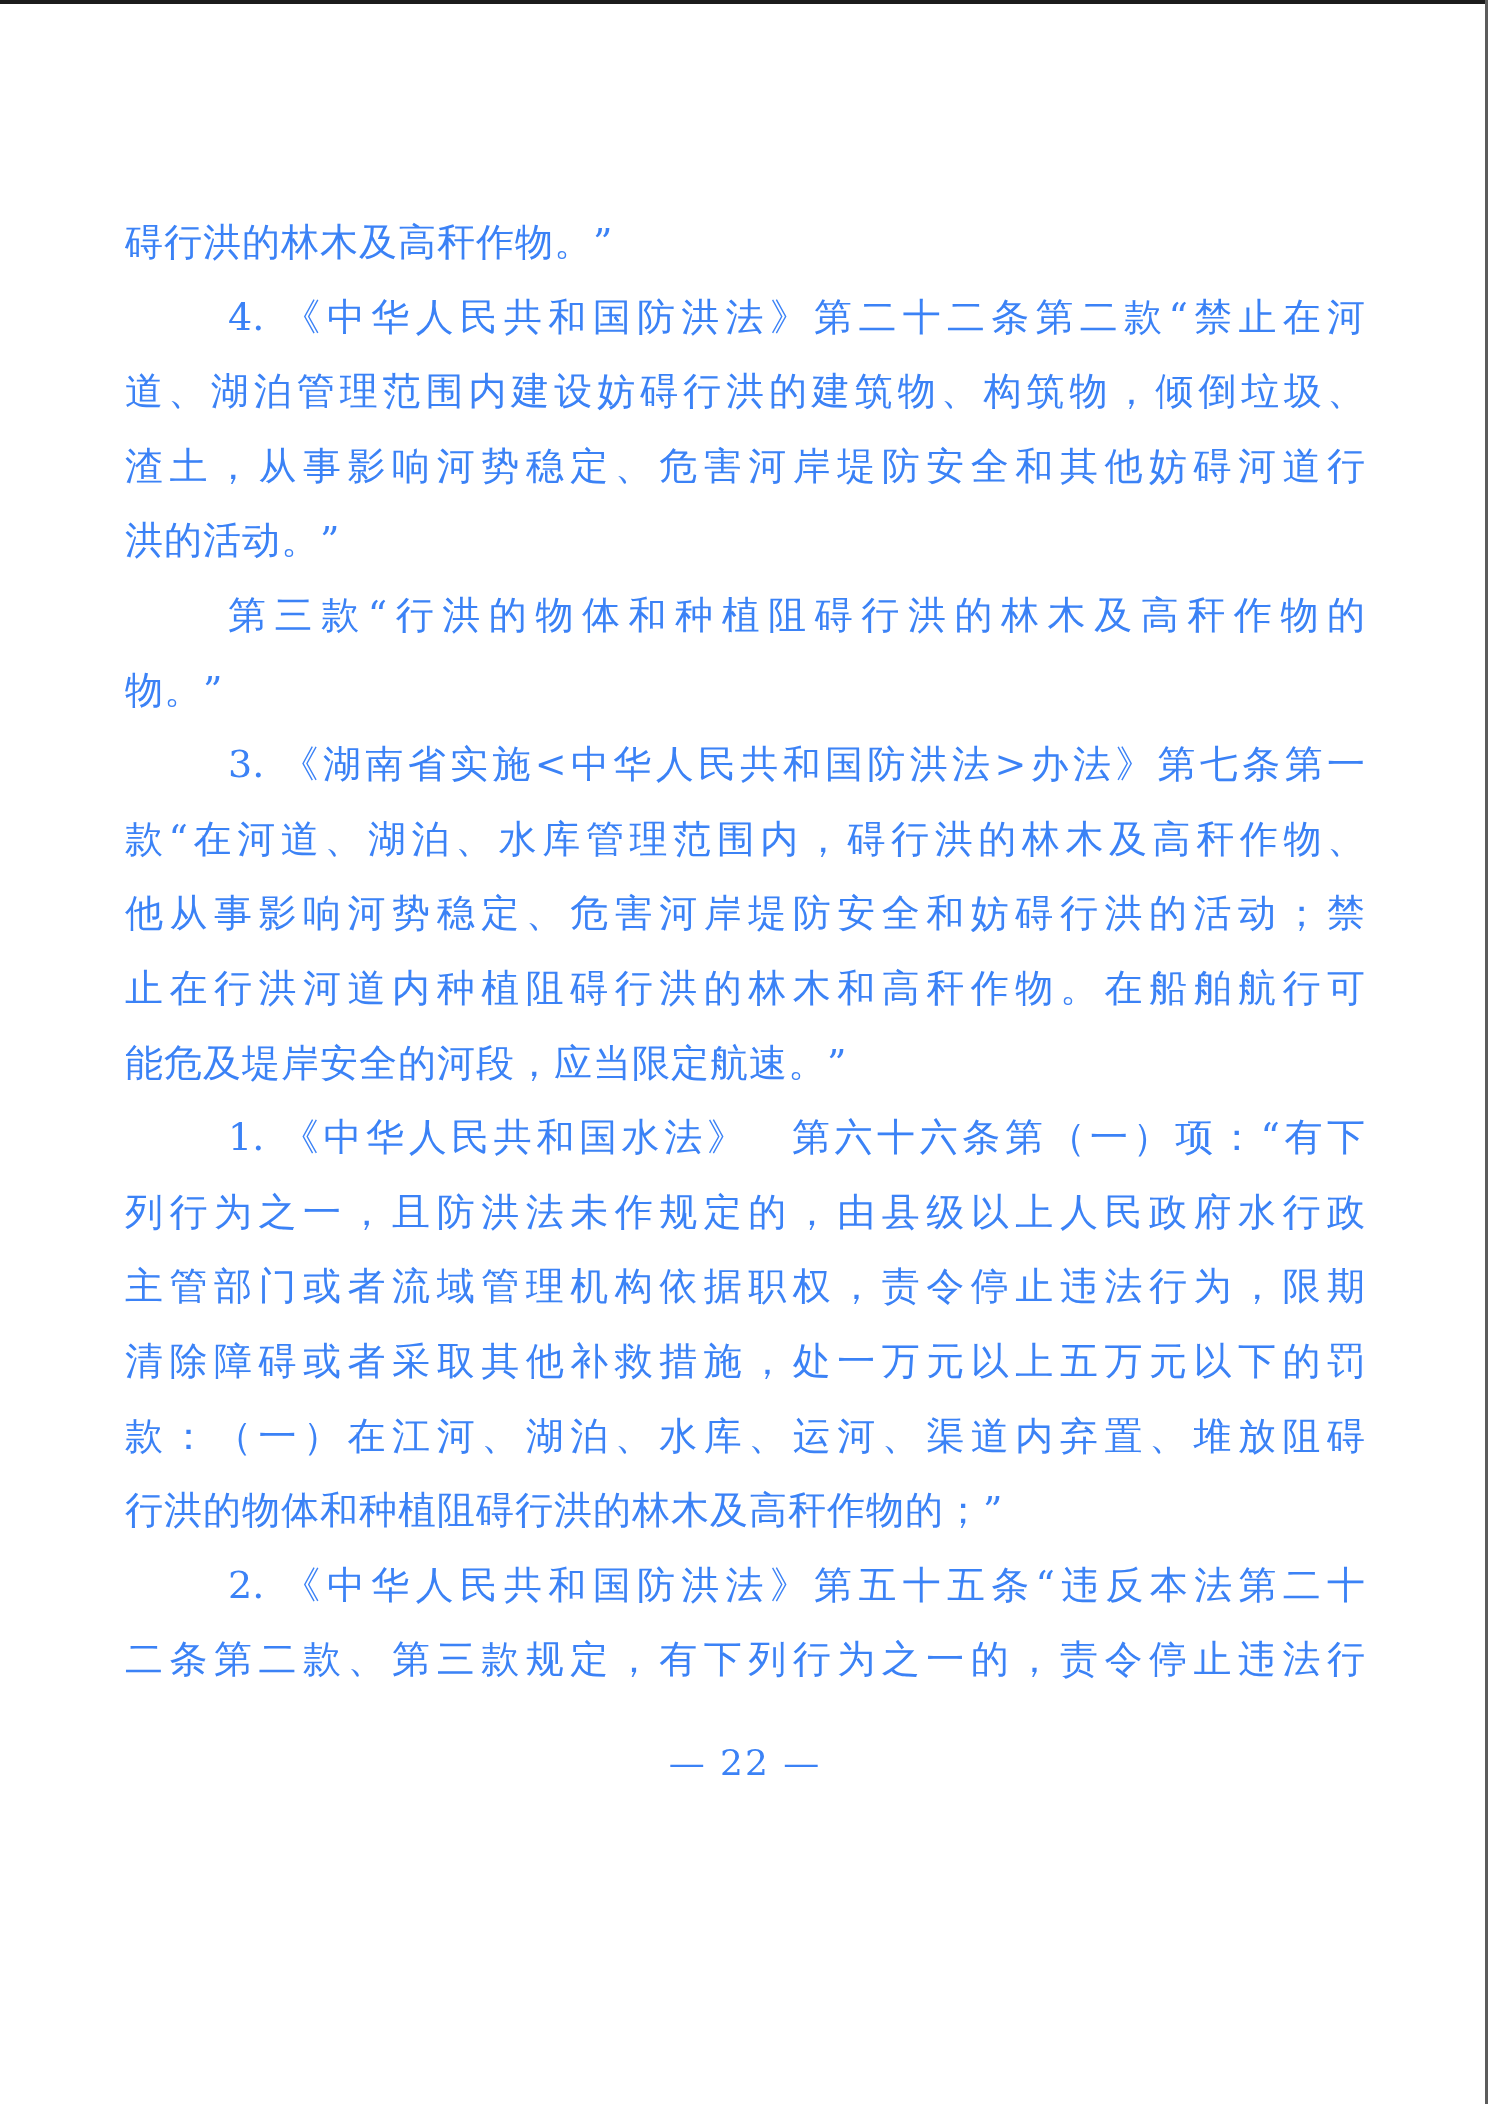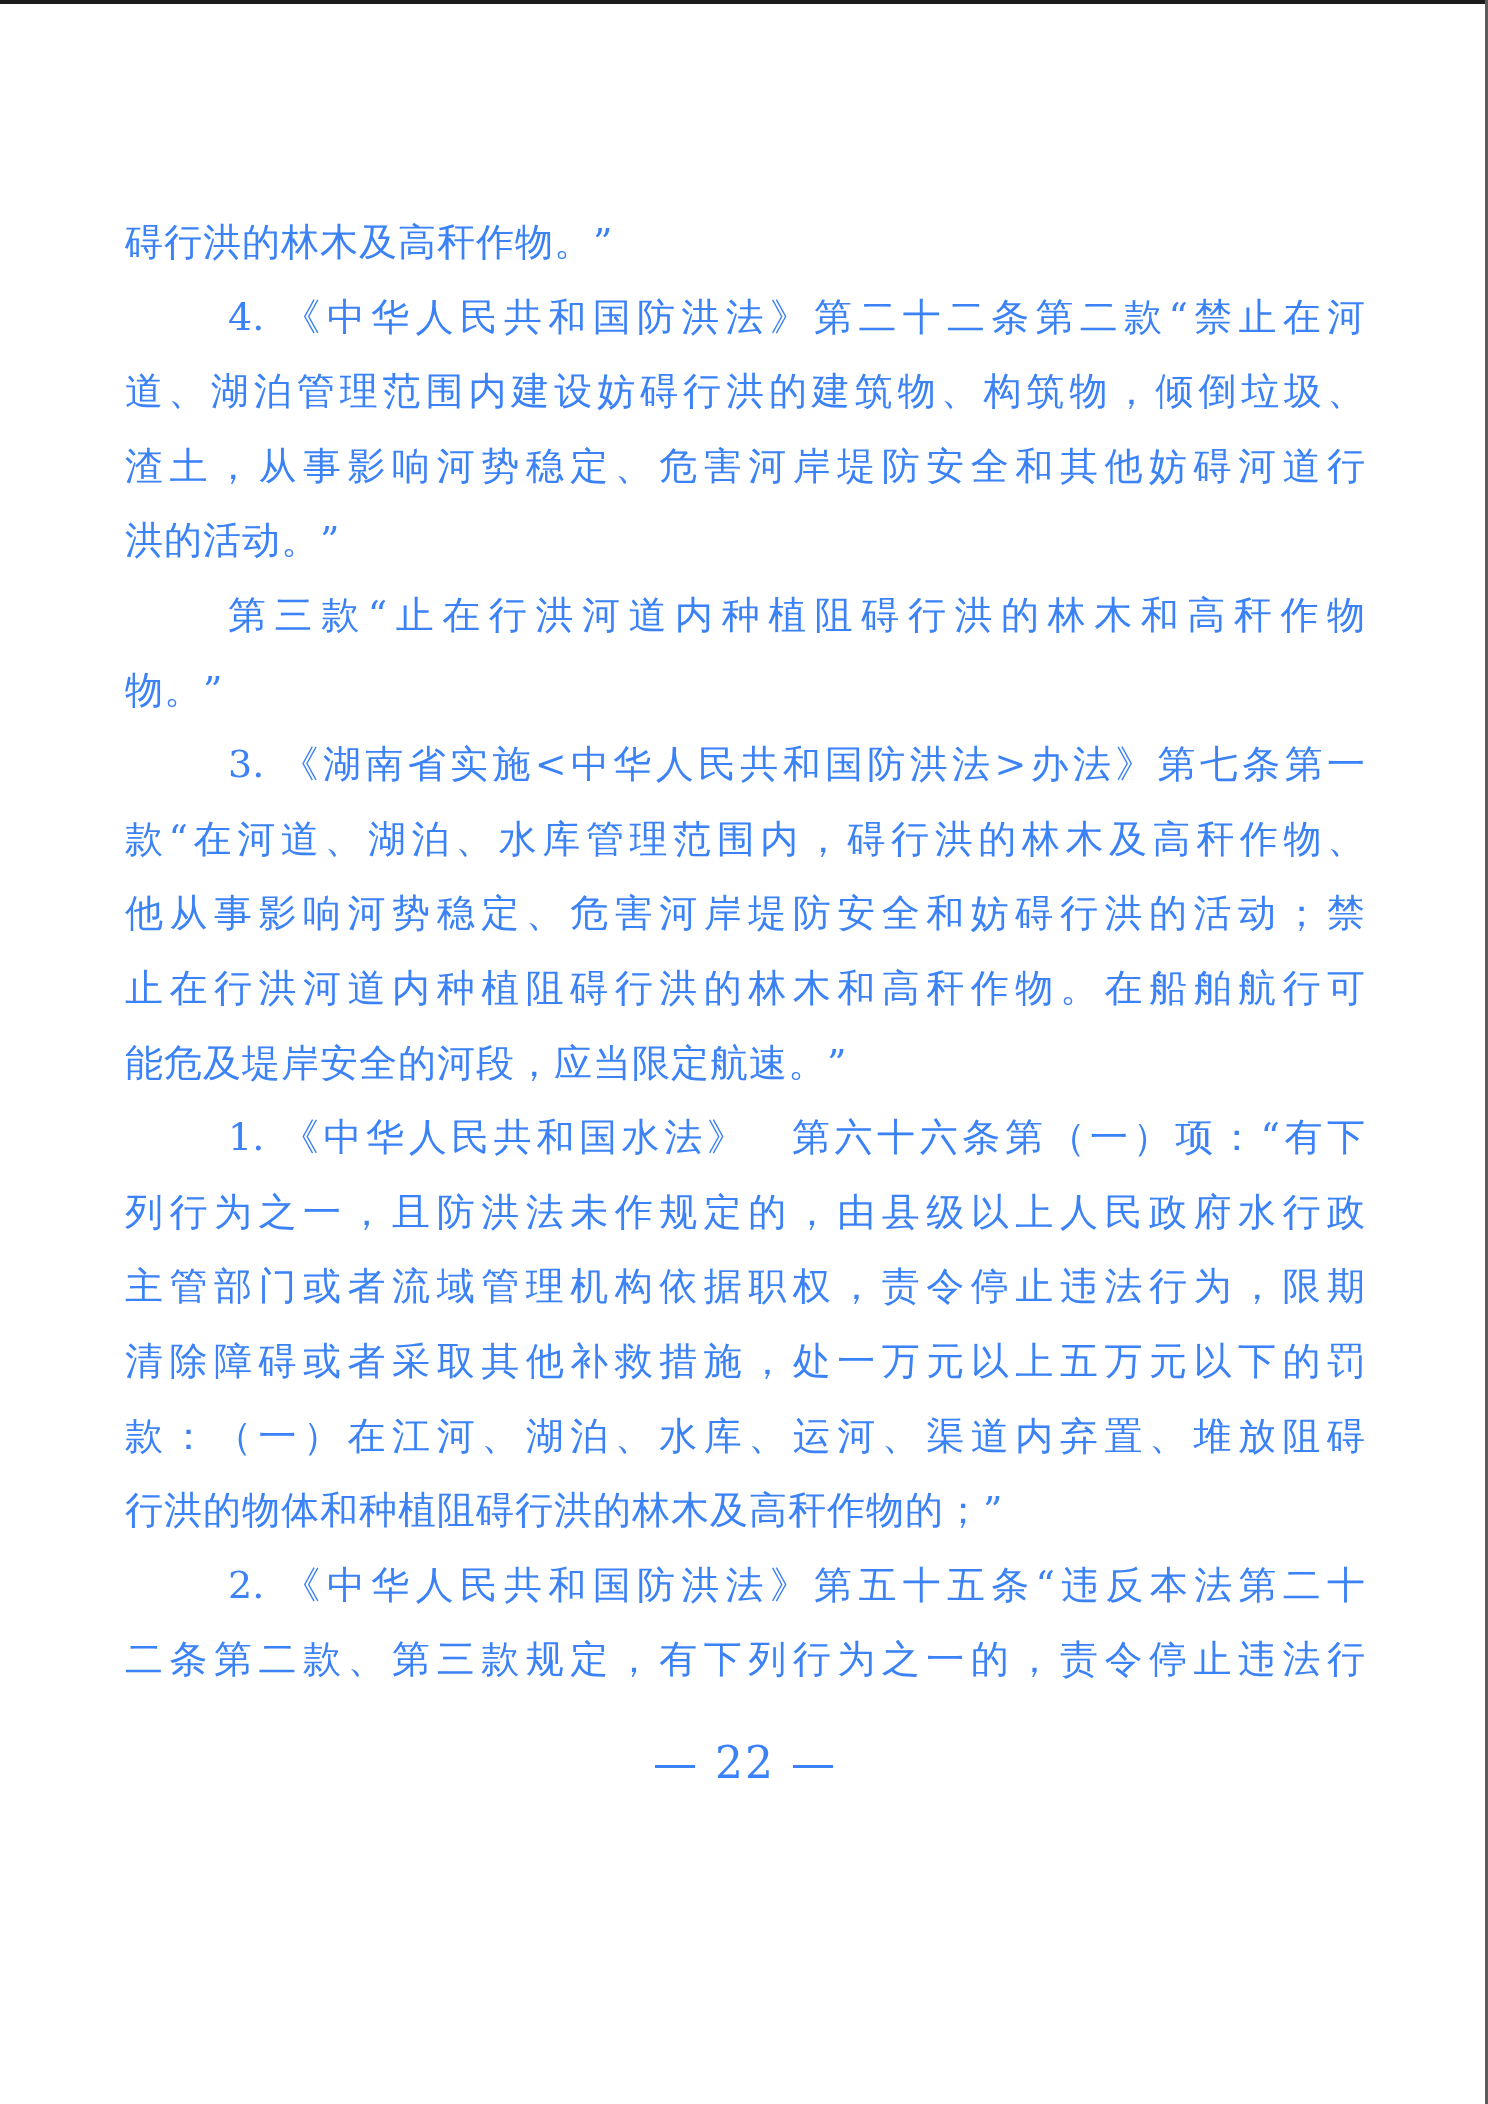--- a/index.html
+++ b/index.html
@@ -54,39 +54,39 @@
   }
   .line.indent {
     text-indent: 103px;
   }
   .line.bold {
     font-weight: bold;
   }
   .footer {
     margin-top: 42px;
     text-align: center;
-    font-size: 44px;
+    font-size: 36px;
     line-height: 48px;
     letter-spacing: 2px;
   }
 </style>
 </head>
 <body>
 
 <div class="page">
   <div class="edge-top"></div>
   <div class="edge-right"></div>
 
   <div class="content">
     <div class="line">碍行洪的林木及高秆作物。”</div>
     <div class="line stretch indent">4.  《中华人民共和国防洪法》第二十二条第二款“禁止在河</div>
     <div class="line stretch">道、湖泊管理范围内建设妨碍行洪的建筑物、构筑物，倾倒垃圾、</div>
     <div class="line stretch">渣土，从事影响河势稳定、危害河岸堤防安全和其他妨碍河道行</div>
     <div class="line">洪的活动。”</div>
-    <div class="line stretch indent">第三款“止在行洪河道内种植阻碍行洪的林木和高秆作物</div>
+    <div class="line stretch indent">第三款“行洪的物体和种植阻碍行洪的林木及高秆作物的</div>
     <div class="line">物。”</div>
     <div class="line stretch indent">3.  《湖南省实施&lt;中华人民共和国防洪法&gt;办法》第七条第一</div>
     <div class="line stretch">款“在河道、湖泊、水库管理范围内，碍行洪的林木及高秆作物、</div>
     <div class="line stretch">他从事影响河势稳定、危害河岸堤防安全和妨碍行洪的活动；禁</div>
     <div class="line stretch">止在行洪河道内种植阻碍行洪的林木和高秆作物。在船舶航行可</div>
     <div class="line">能危及堤岸安全的河段，应当限定航速。”</div>
     <div class="line stretch indent">1.  《中华人民共和国水法》　第六十六条第（一）项：“有下</div>
     <div class="line stretch">列行为之一，且防洪法未作规定的，由县级以上人民政府水行政</div>
     <div class="line stretch">主管部门或者流域管理机构依据职权，责令停止违法行为，限期</div>
     <div class="line stretch">清除障碍或者采取其他补救措施，处一万元以上五万元以下的罚</div>

